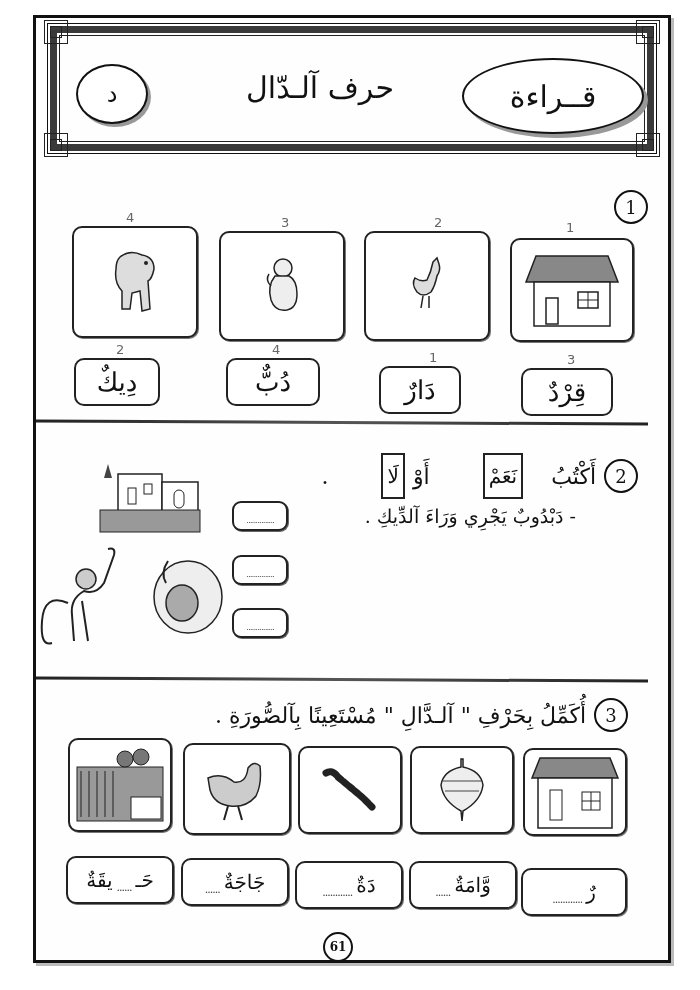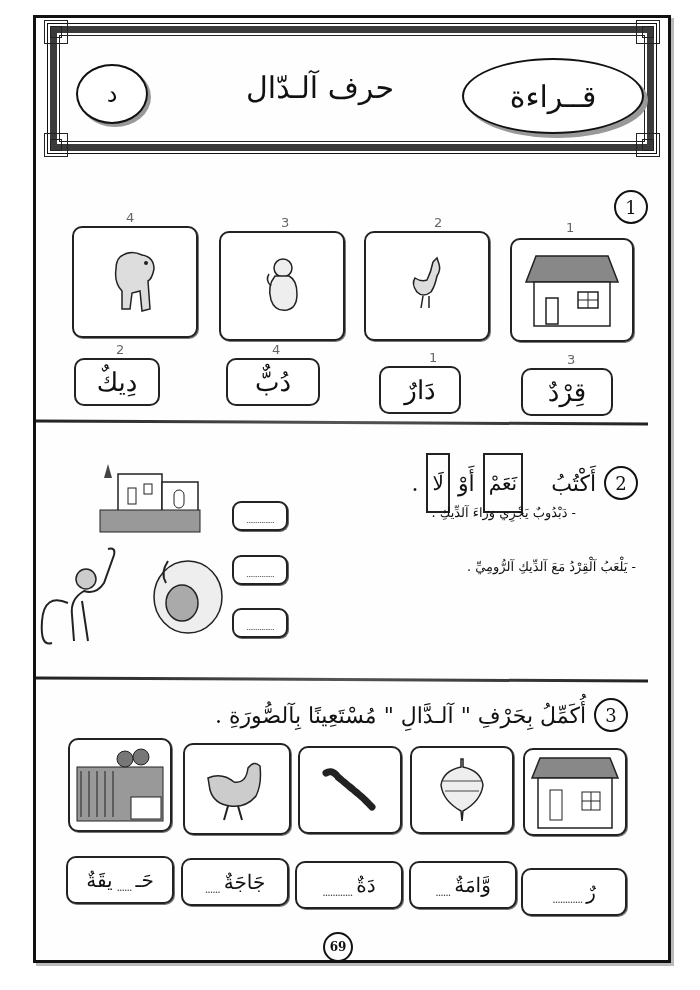--- a/index.html
+++ b/index.html
@@ -23,22 +23,22 @@
     .ex-title { direction: rtl; font-family: "DejaVu Serif", serif; font-size: 22px; display: flex; align-items: center; gap: 8px; }
     .ex-num { width: 30px; height: 30px; border: 2px solid #111; border-radius: 50%; display: inline-flex; align-items: center; justify-content: center;
       font-size: 18px; font-family: "DejaVu Serif", serif; flex: 0 0 auto; }
     .pic-box { border: 2px solid #222; border-radius: 10px; background: #fff; box-shadow: 1px 1px 0 #777; display: flex; align-items: center; justify-content: center; }
     .word-box { border: 2px solid #222; border-radius: 10px; background: #fff; display: flex; align-items: center; justify-content: center;
       font-family: "DejaVu Serif", serif; font-size: 26px; direction: rtl; }
     .pencil-num { font-family: "DejaVu Sans", sans-serif; font-size: 13px; color: #666; position: absolute; }
     .divider { height: 3px; background: linear-gradient(90deg, #222, #555 50%, #222); transform: rotate(0.3deg); }
     .answer-box { width: 56px; height: 30px; border: 2px solid #222; border-radius: 9px; background: #fff; box-shadow: 1px 1px 0 #666;
       display: flex; align-items: flex-end; justify-content: center; padding-bottom: 4px; box-sizing: border-box; font-size: 9px; color: #555; letter-spacing: -1px; }
-    .sentence { direction: rtl; font-family: "DejaVu Serif", serif; font-size: 13px; white-space: nowrap; }
-    .small-box { border: 2px solid #222; padding: 15px 4px; font-size: 20px; display: inline-block; line-height: 26px; }
+    .sentence { direction: rtl; font-family: "DejaVu Serif", serif; font-size: 19px; white-space: nowrap; }
+    .small-box { border: 2px solid #222; padding: 8px 4px; font-size: 20px; display: inline-block; line-height: 26px; margin-left: 45px; }
     .fill-box { border: 2px solid #222; border-radius: 10px; background: #fff; box-shadow: 1px 1px 0 #777; display: flex; align-items: center; justify-content: center;
       direction: rtl; font-family: "DejaVu Serif", serif; font-size: 20px; gap: 4px; }
     .dots { font-size: 11px; color: #444; letter-spacing: -1px; align-self: flex-end; margin-bottom: 8px; }
     .page-num { left: 287px; top: 914px; width: 26px; height: 26px; border: 2px solid #111; border-radius: 50%; display: flex; align-items: center; justify-content: center;
       font-family: "DejaVu Serif", serif; font-size: 12px; font-weight: bold; }
     svg { display: block; }
   </style>
 </head>
 <body>
 
@@ -138,21 +138,20 @@
   <svg class="abs" style="left:112px; top:535px;" width="82" height="90" viewBox="0 0 82 90">
     <ellipse cx="40" cy="44" rx="34" ry="36" fill="#eee" stroke="#222" stroke-width="1.5"></ellipse>
     <ellipse cx="34" cy="50" rx="16" ry="18" fill="#aaa" stroke="#222" stroke-width="1.5"></ellipse>
     <path d="M20 8 Q12 20 18 30" fill="none" stroke="#222" stroke-width="2"></path>
   </svg>
 
   <div class="abs answer-box" style="left:196px; top:483px;">...............</div>
   <div class="abs sentence" style="right:92px; top:487px;">- دَبْدُوبٌ يَجْرِي وَرَاءَ آلدِّيكِ .</div>
 
   <div class="abs answer-box" style="left:196px; top:537px;">...............</div>
-  <div class="abs sentence" style="right:32px; top:541px;">- يَلْعَبُ آلْقِرْدُ مَعَ آلدِّيكِ آلرُّومِيِّ .</div>
 
   <div class="abs answer-box" style="left:196px; top:590px;">...............</div>
 
   <div class="abs divider" style="left:0px; top:660px; width:612px;"></div>
 
   <div class="abs ex-title" style="right:40px; top:680px;">
     <span class="ex-num">3</span>
     <span>أُكَمِّلُ بِحَرْفِ " آلـدَّالِ " مُسْتَعِينًا بِآلصُّورَةِ .</span>
   </div>
 
@@ -207,14 +206,14 @@
   </div>
   <div class="abs fill-box" style="left:373px; top:843px; width:104px; height:44px;">
     <span>وَّامَةٌ</span>
     <span class="dots">......</span>
   </div>
   <div class="abs fill-box" style="left:485px; top:850px; width:102px; height:44px;">
     <span>رٌ</span>
     <span class="dots">............</span>
   </div>
 
-  <div class="abs page-num">69</div>
+  <div class="abs page-num">61</div>
 </div>
 
 </body></html>

